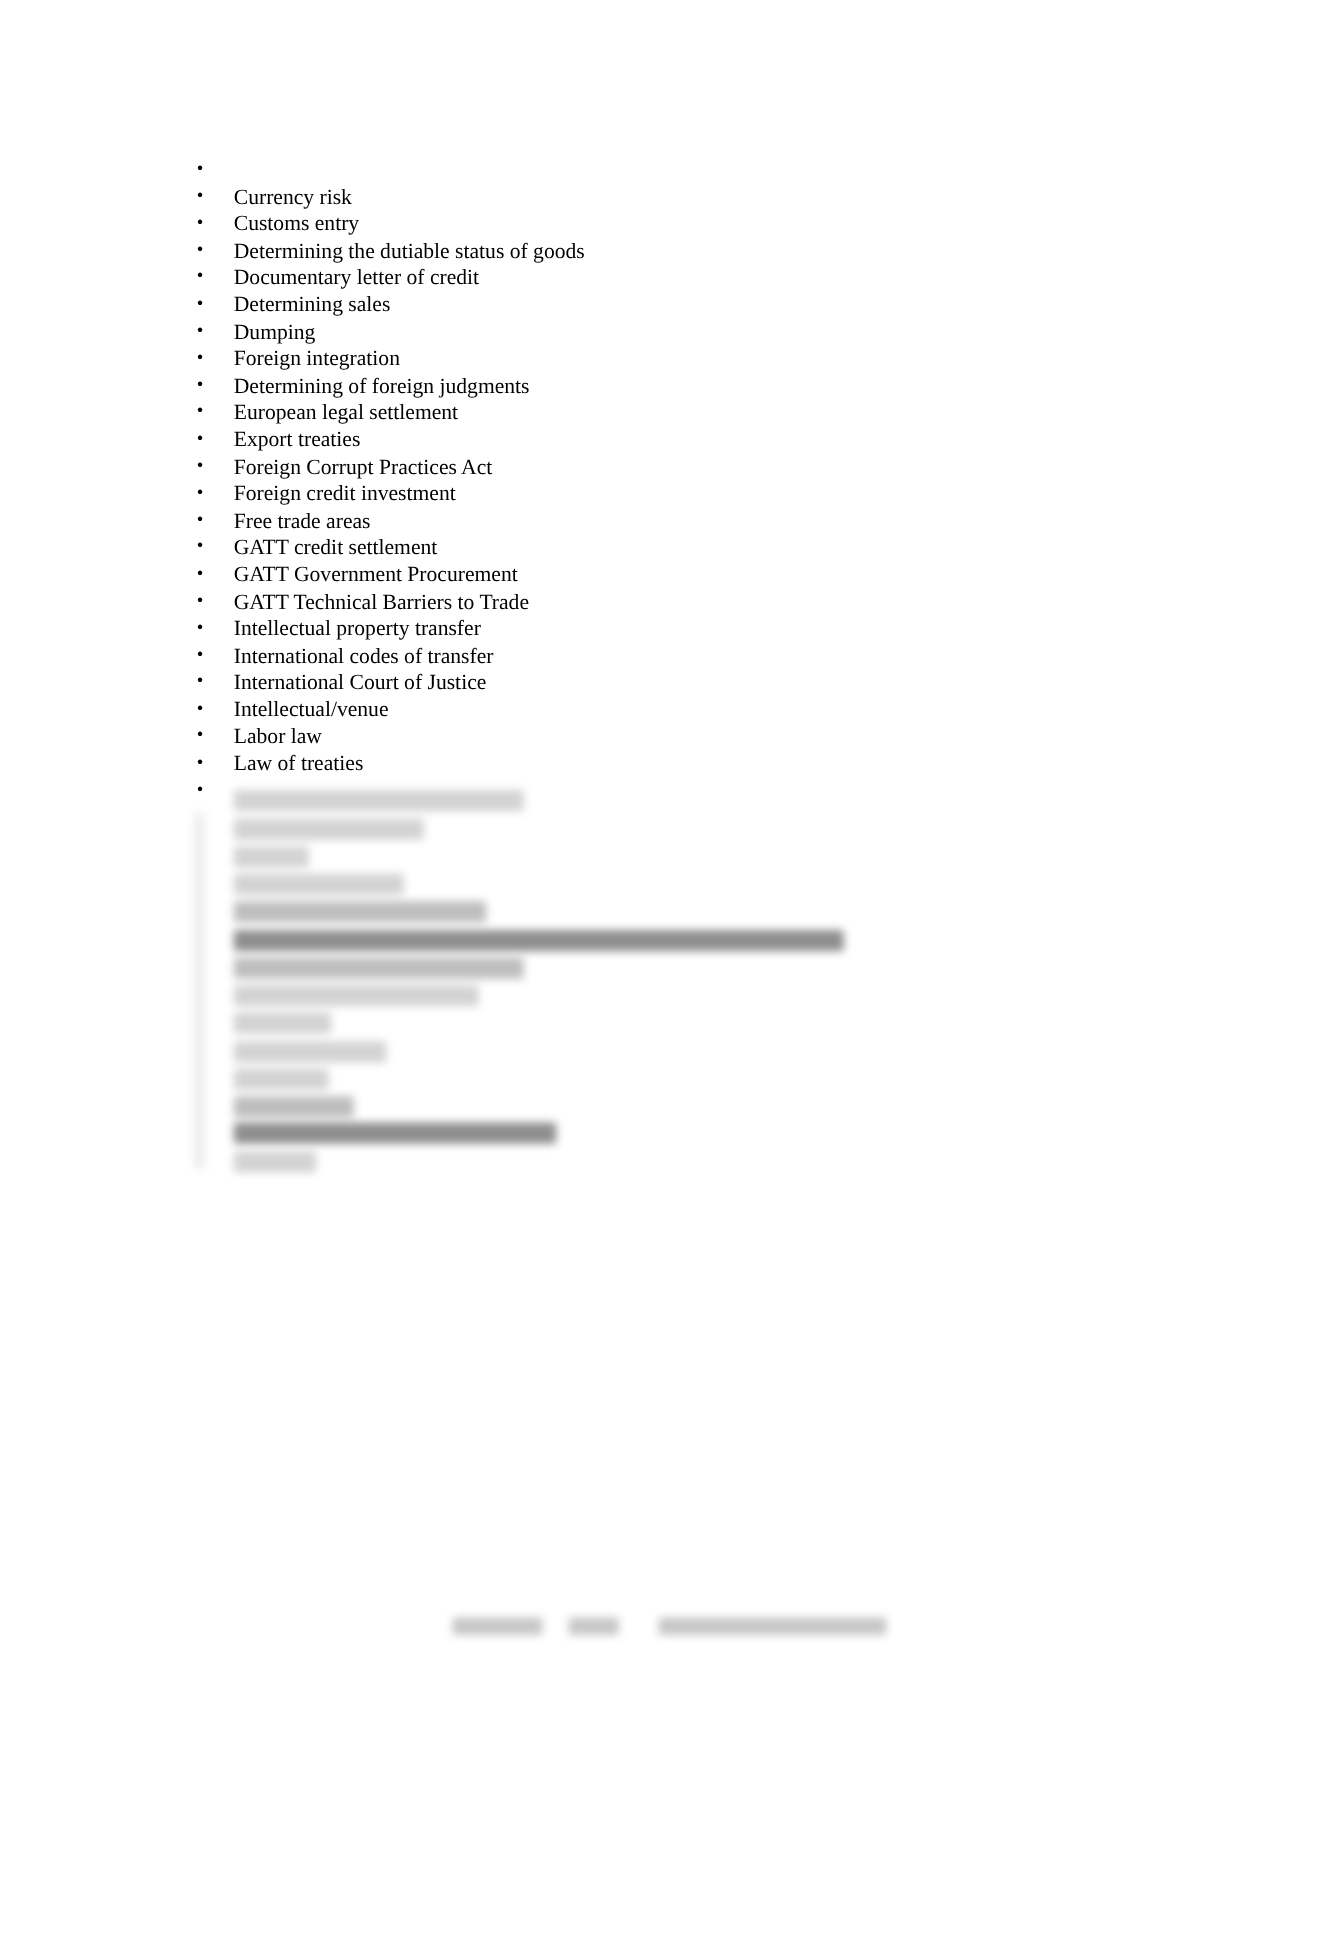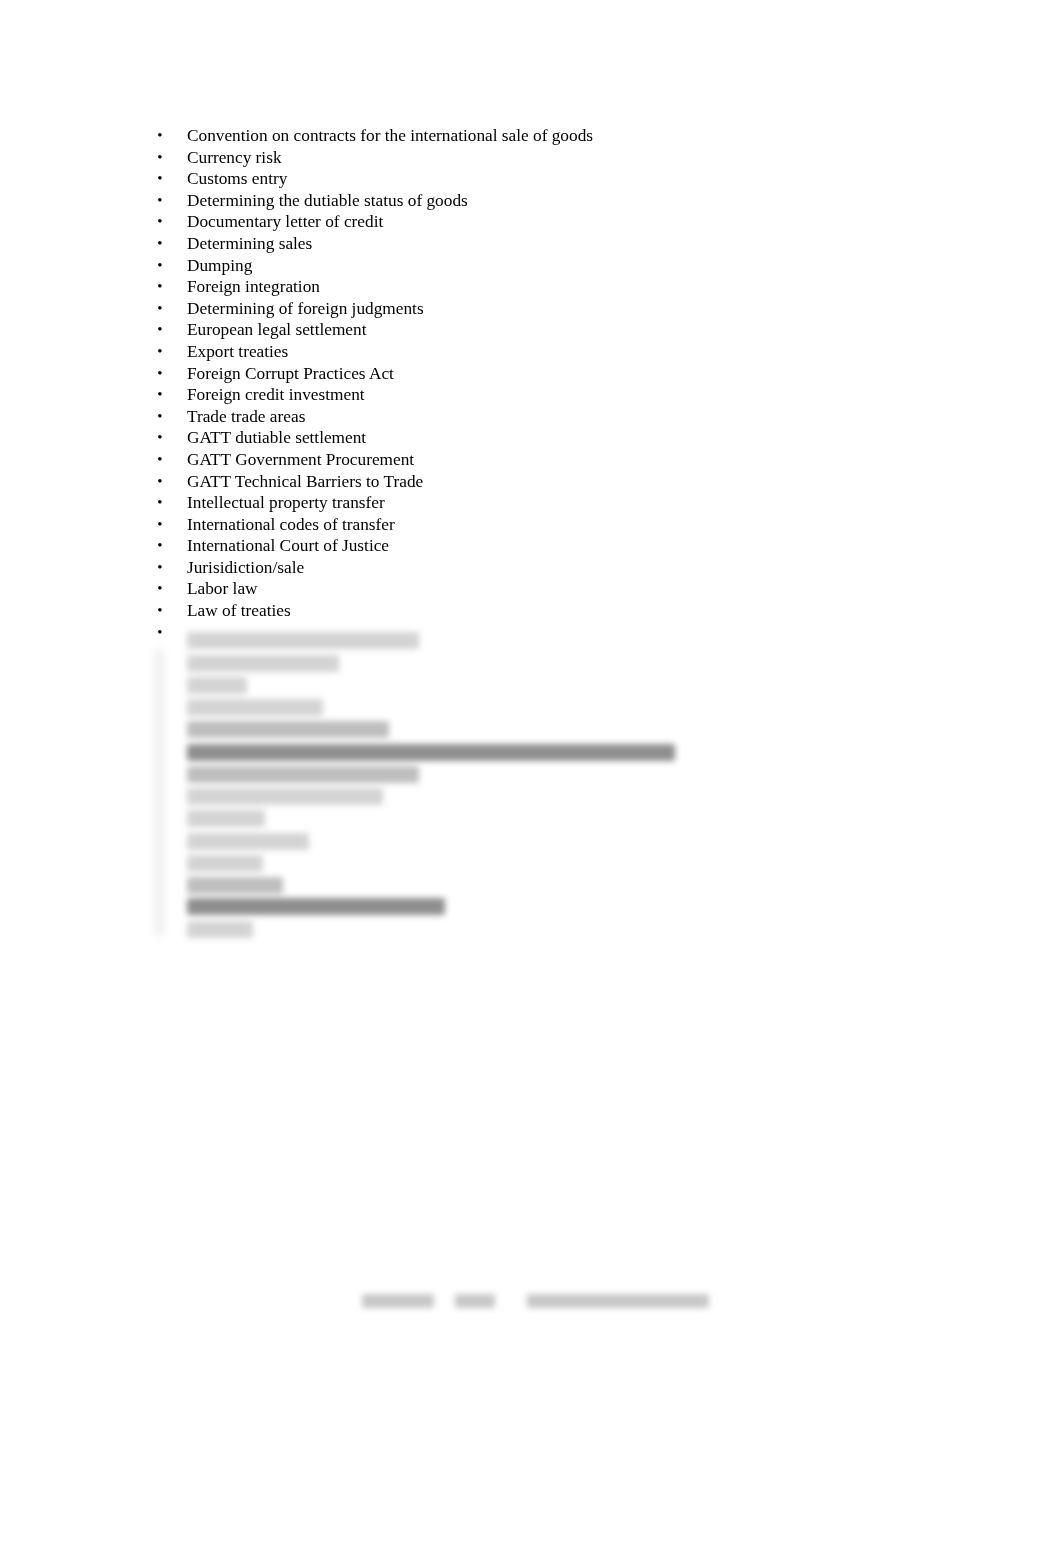--- a/index.html
+++ b/index.html
@@ -104,21 +104,20 @@
   }
 </style>
 </head>
 <body>
 
 <div class="page">
 
   <ul class="term-list">
     <li class="term-item">
       <span class="bullet">•</span>
-      <span class="term-label">Convention on contracts for the international sale of goods</span>
     </li>
     <li class="term-item">
       <span class="bullet">•</span>
       <span class="term-label">Currency risk</span>
     </li>
     <li class="term-item">
       <span class="bullet">•</span>
       <span class="term-label">Customs entry</span>
     </li>
     <li class="term-item">
@@ -156,25 +155,25 @@
     <li class="term-item">
       <span class="bullet">•</span>
       <span class="term-label">Foreign Corrupt Practices Act</span>
     </li>
     <li class="term-item">
       <span class="bullet">•</span>
       <span class="term-label">Foreign credit investment</span>
     </li>
     <li class="term-item">
       <span class="bullet">•</span>
-      <span class="term-label">Trade trade areas</span>
-    </li>
-    <li class="term-item">
-      <span class="bullet">•</span>
-      <span class="term-label">GATT dutiable settlement</span>
+      <span class="term-label">Free trade areas</span>
+    </li>
+    <li class="term-item">
+      <span class="bullet">•</span>
+      <span class="term-label">GATT credit settlement</span>
     </li>
     <li class="term-item">
       <span class="bullet">•</span>
       <span class="term-label">GATT Government Procurement</span>
     </li>
     <li class="term-item">
       <span class="bullet">•</span>
       <span class="term-label">GATT Technical Barriers to Trade</span>
     </li>
     <li class="term-item">
@@ -184,21 +183,21 @@
     <li class="term-item">
       <span class="bullet">•</span>
       <span class="term-label">International codes of transfer</span>
     </li>
     <li class="term-item">
       <span class="bullet">•</span>
       <span class="term-label">International Court of Justice</span>
     </li>
     <li class="term-item">
       <span class="bullet">•</span>
-      <span class="term-label">Jurisidiction/sale</span>
+      <span class="term-label">Intellectual/venue</span>
     </li>
     <li class="term-item">
       <span class="bullet">•</span>
       <span class="term-label">Labor law</span>
     </li>
     <li class="term-item">
       <span class="bullet">•</span>
       <span class="term-label">Law of treaties</span>
     </li>
     <li class="term-item">

